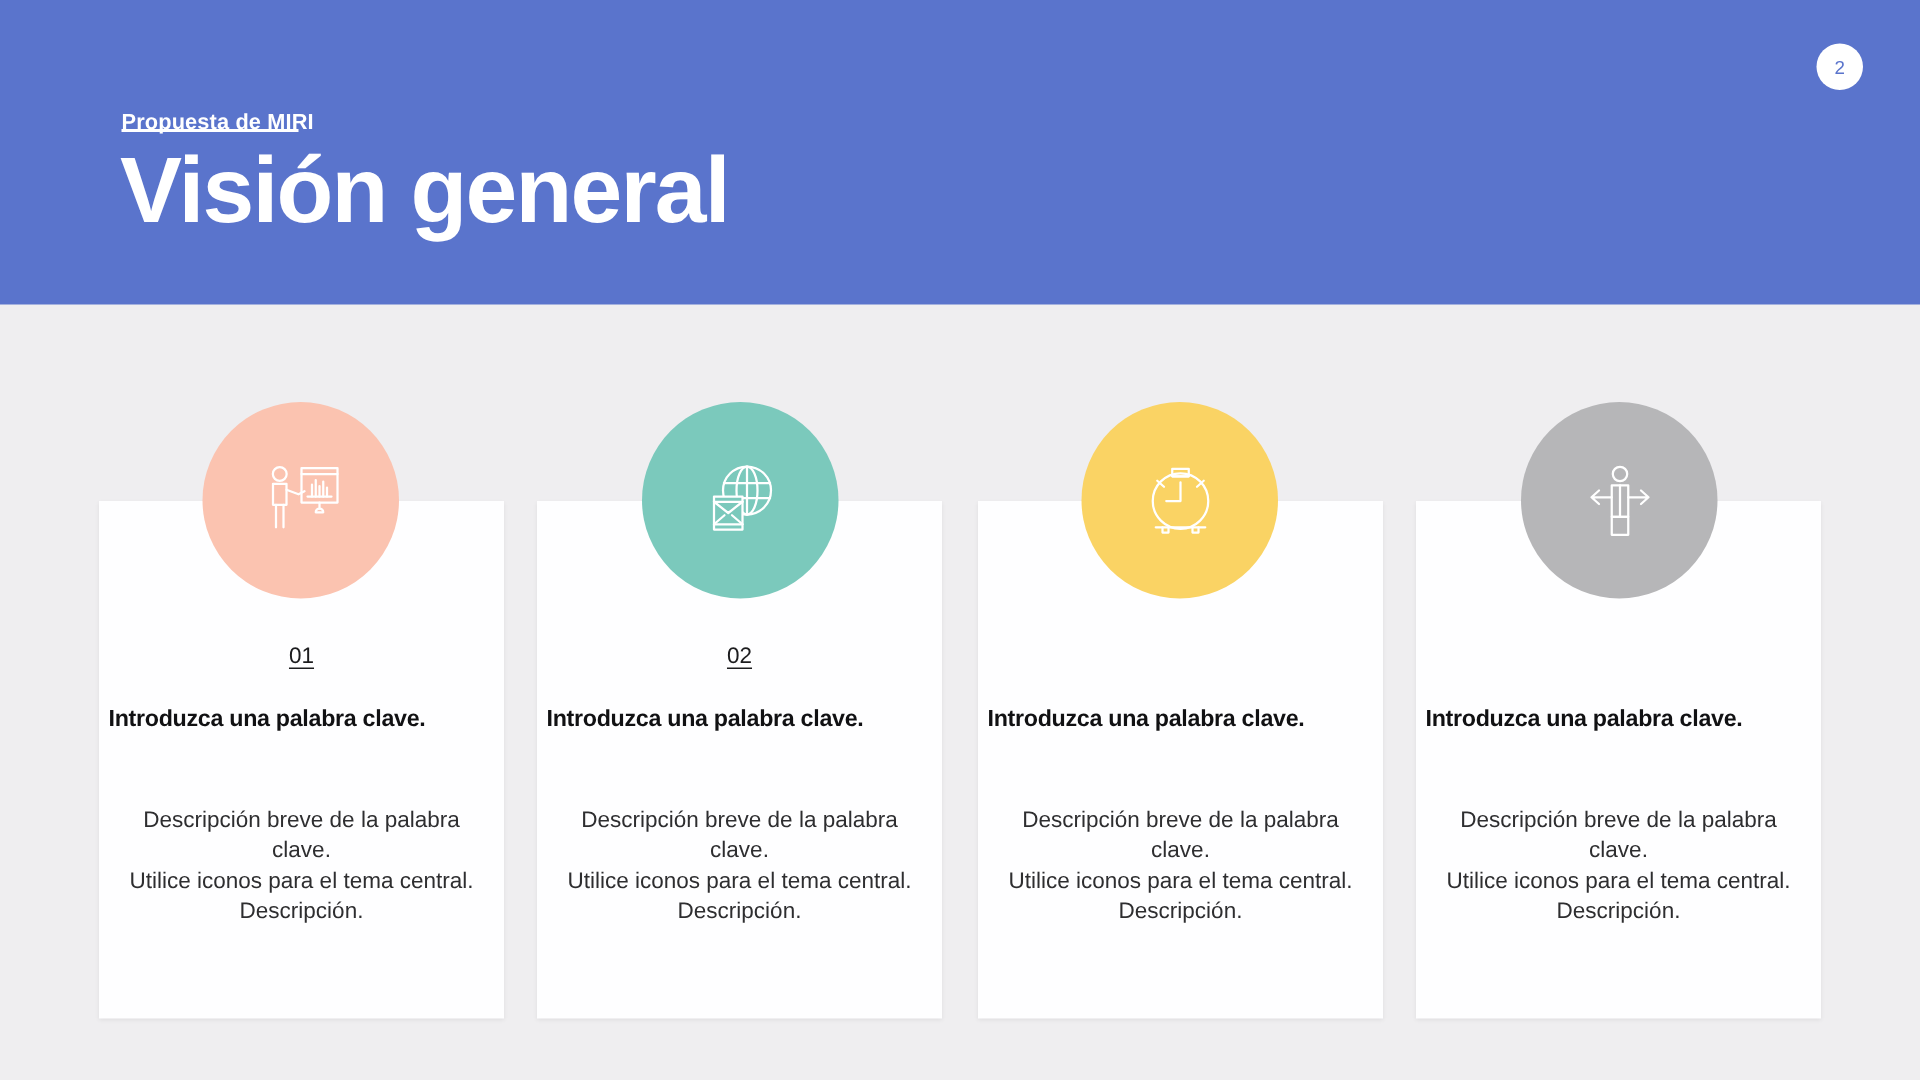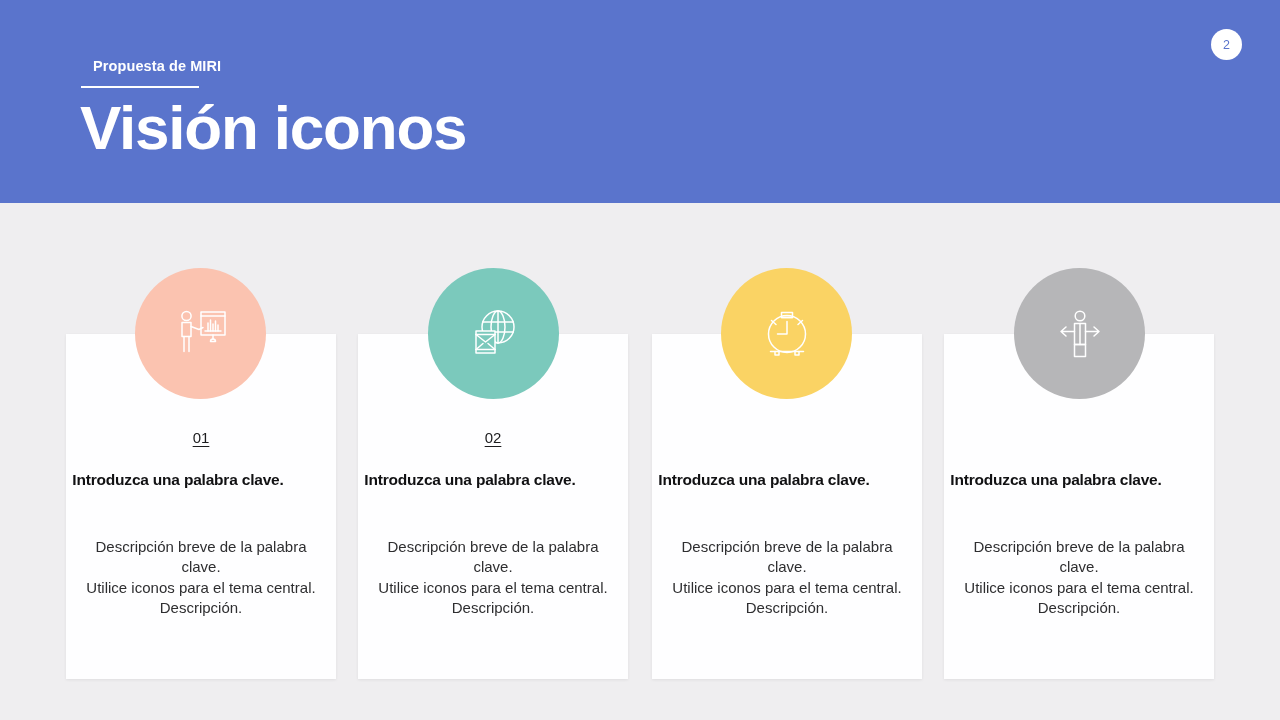--- a/index.html
+++ b/index.html
@@ -20,26 +20,25 @@
     position: absolute;
     left: 0;
     top: 0;
     width: 1280px;
     height: 203px;
     background: #5a74cc;
   }
   .eyebrow {
     position: absolute;
     left: 81px;
-    top: 58px;
+    top: 74px;
     font-size: 14.5px;
     font-weight: 700;
     color: #ffffff;
     letter-spacing: 0.1px;
-    margin-left: 12px;
   }
   .eyebrow-rule {
     position: absolute;
     left: 81px;
     top: 86px;
     width: 118px;
     height: 2px;
     background: #ffffff;
   }
   .page-title {
@@ -152,21 +151,21 @@
   .card-desc-1 { left: 368px; }
   .card-desc-2 { left: 662px; }
   .card-desc-3 { left: 954px; }
 </style>
 </head>
 <body>
 
 <div class="header">
   <div class="eyebrow">Propuesta de MIRI</div>
   <div class="eyebrow-rule"></div>
-  <div class="page-title">Visión iconos</div>
+  <div class="page-title">Visión general</div>
   <div class="page-badge">2</div>
 </div>
 
 <div class="cards">
 
   <div class="card card-0"></div>
   <div class="card card-1"></div>
   <div class="card card-2"></div>
   <div class="card card-3"></div>
 

